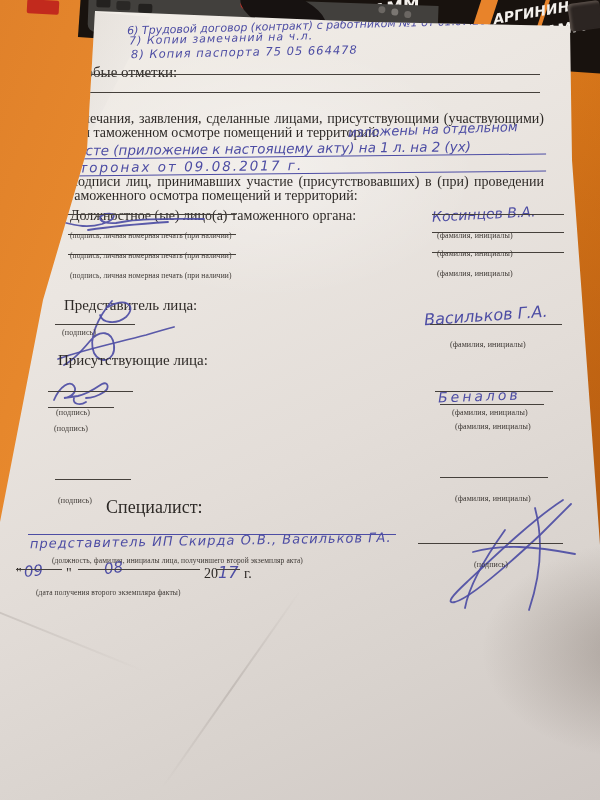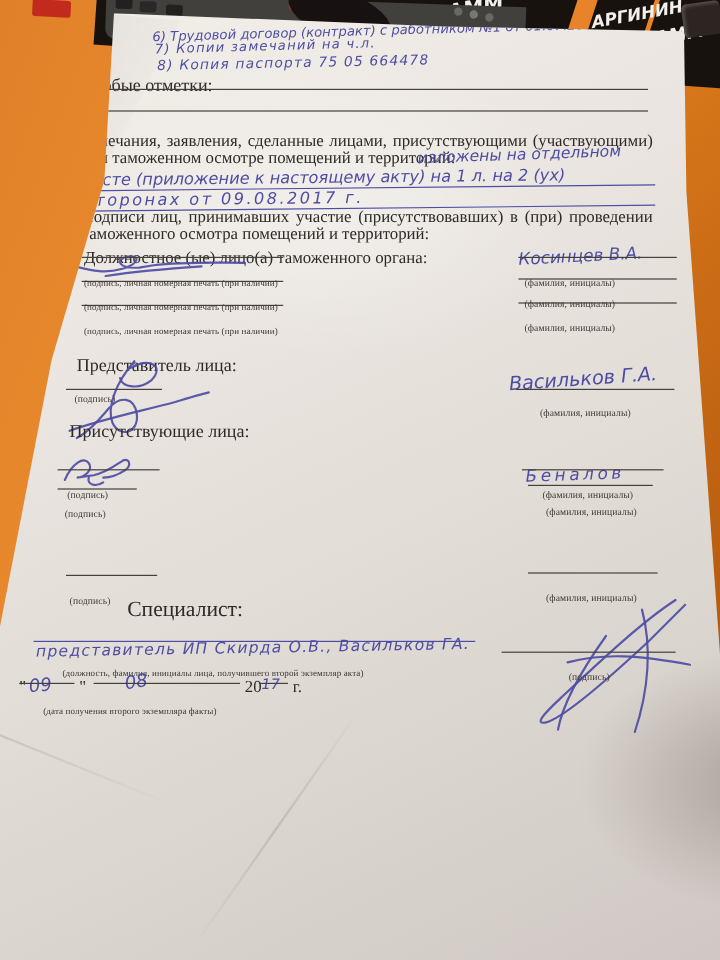--- a/index.html
+++ b/index.html
@@ -163,18 +163,18 @@
     <div class="line" style="left:418px;top:543px;width:145px;"></div>
     <div class="hint" style="left:474px;top:560px;">(подпись)</div>
 
     <div class="t" style="left:16px;top:566px;font-size:14px;">"</div>
     <div class="hw" style="left:24px;top:562px;font-size:15px;transform:rotate(-6deg);">09</div>
     <div class="line" style="left:16px;top:569px;width:46px;"></div>
     <div class="t" style="left:66px;top:566px;font-size:14px;">"</div>
     <div class="hw" style="left:104px;top:559px;font-size:15px;transform:rotate(-8deg);">08</div>
     <div class="line" style="left:78px;top:569px;width:122px;"></div>
     <div class="t" style="left:204px;top:566px;font-size:14px;">20</div>
-    <div class="hw" style="left:218px;top:563px;font-size:12px;">17</div>
+    <div class="hw" style="left:218px;top:563px;font-size:16px;">17</div>
     <div class="line" style="left:216px;top:569px;width:24px;"></div>
     <div class="t" style="left:244px;top:566px;font-size:14px;">г.</div>
     <div class="hint" style="left:36px;top:588px;font-size:7.5px;">(дата получения второго экземпляра факты)</div>
   </div>
 </div>
 
 </body></html>

